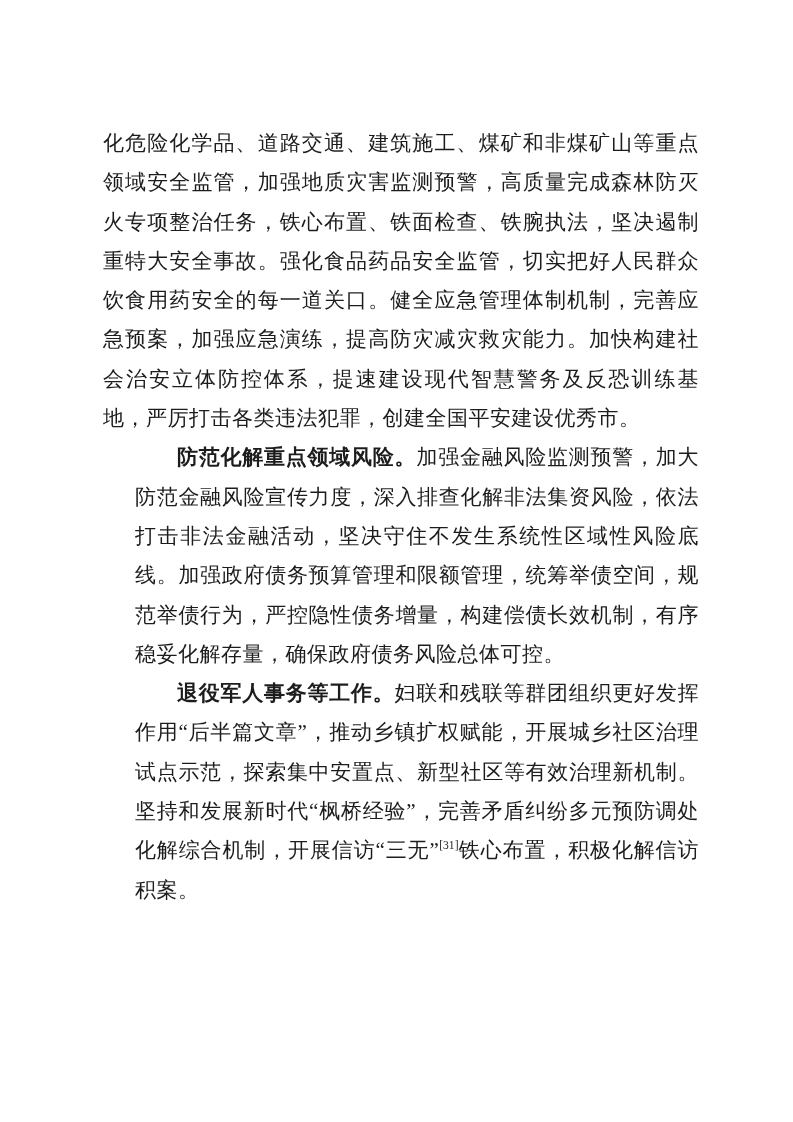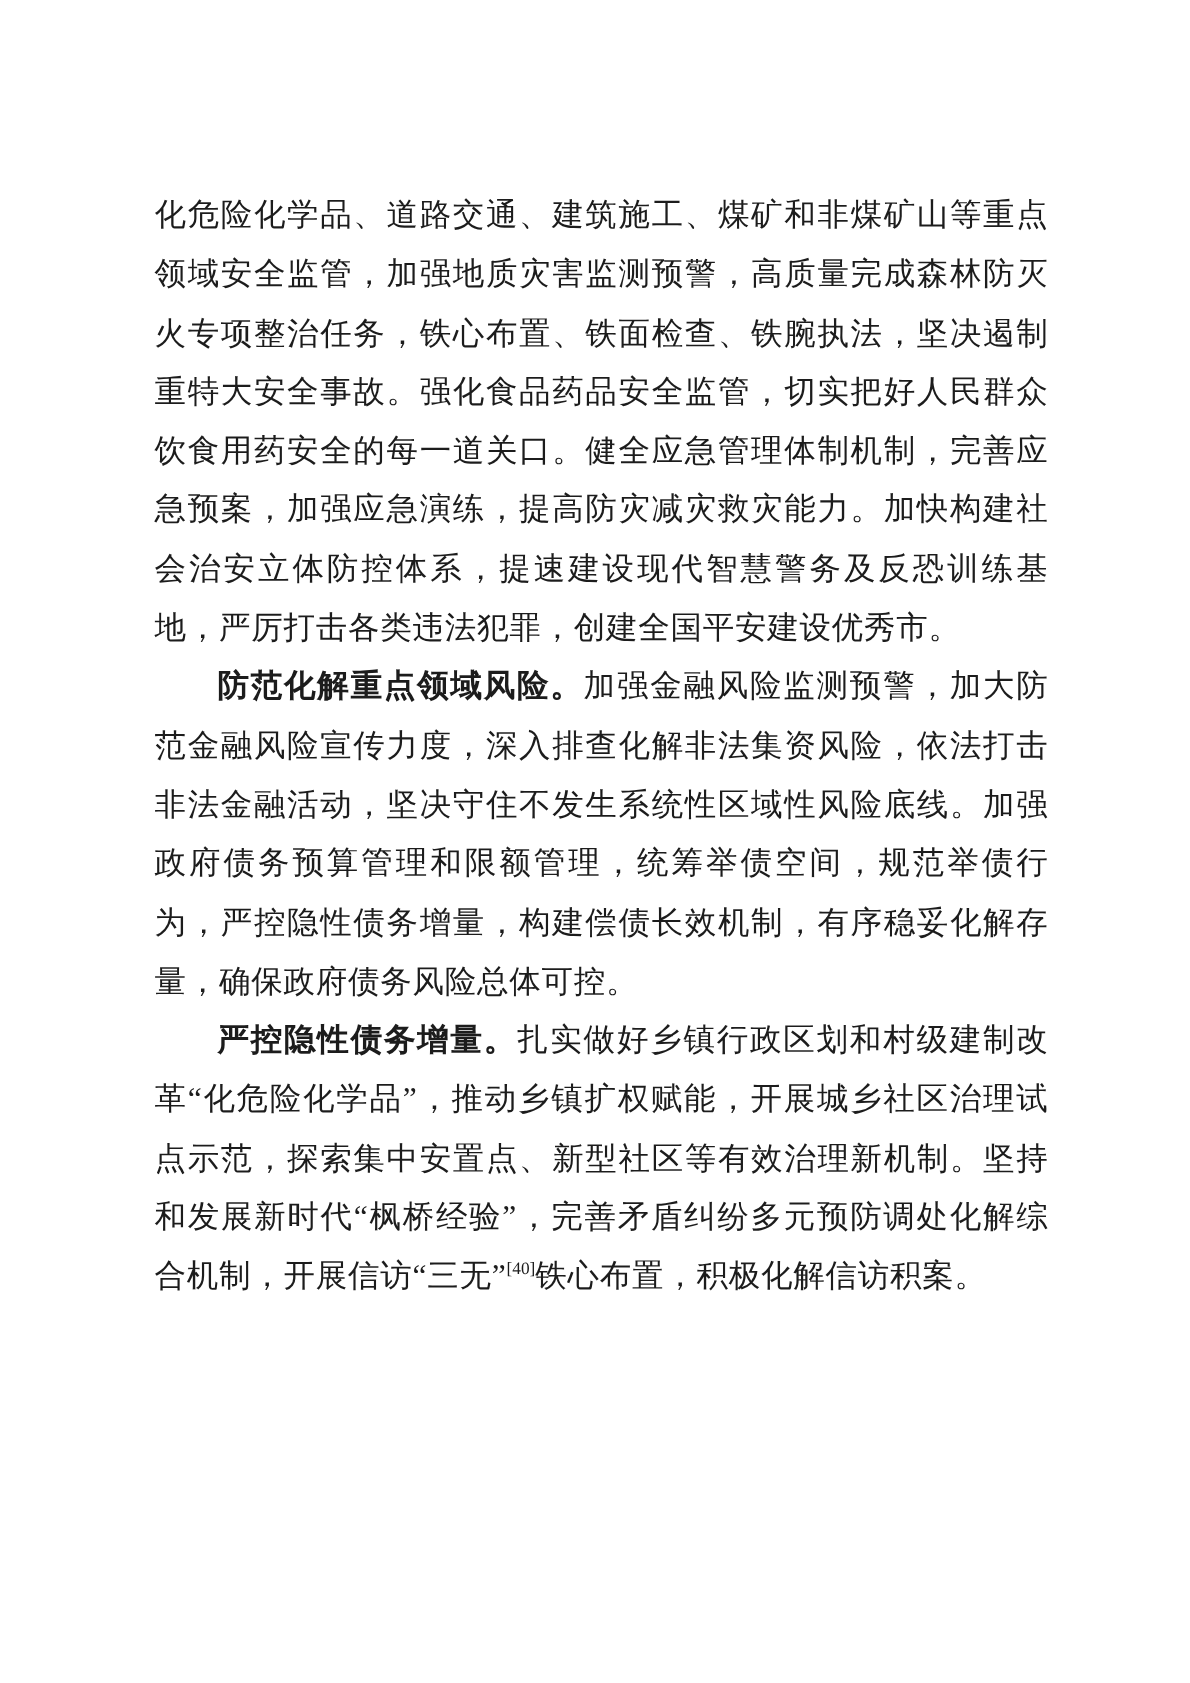--- a/index.html
+++ b/index.html
@@ -26,20 +26,21 @@
     text-align: justify;
     text-justify: inter-ideograph;
     letter-spacing: 0.5px;
   }
   .doc-body p {
     margin: 0;
     padding: 0;
   }
   .doc-body p.indent {
     text-indent: 2em;
+    margin-left: 32px;
   }
   .seg-normal {
     font-weight: normal;
   }
   .seg-bold {
     font-weight: bold;
   }
   .seg-sup {
     vertical-align: super;
     font-size: 0.55em;
@@ -56,16 +57,16 @@
     font-family: "Liberation Serif", serif;
   }
 </style>
 </head>
 <body>
 
 <div class="page">
   <div class="doc-body">
       <p><span class="seg-normal">化危险化学品、道路交通、建筑施工、煤矿和非煤矿山等重点领域安全监管，加强地质灾害监测预警，高质量完成森林防灭火专项整治任务，铁心布置、铁面检查、铁腕执法，坚决遏制重特大安全事故。强化食品药品安全监管，切实把好人民群众饮食用药安全的每一道关口。健全应急管理体制机制，完善应急预案，加强应急演练，提高防灾减灾救灾能力。加快构建社会治安立体防控体系，提速建设现代智慧警务及反恐训练基地，严厉打击各类违法犯罪，创建全国平安建设优秀市。</span></p>
       <p class="indent"><span class="seg-bold">防范化解重点领域风险。</span><span class="seg-normal">加强金融风险监测预警，加大防范金融风险宣传力度，深入排查化解非法集资风险，依法打击非法金融活动，坚决守住不发生系统性区域性风险底线。加强政府债务预算管理和限额管理，统筹举债空间，规范举债行为，严控隐性债务增量，构建偿债长效机制，有序稳妥化解存量，确保政府债务风险总体可控。</span></p>
-      <p class="indent"><span class="seg-bold">严控隐性债务增量。</span><span class="seg-normal">扎实做好乡镇行政区划和村级建制改革“化危险化学品”，推动乡镇扩权赋能，开展城乡社区治理试点示范，探索集中安置点、新型社区等有效治理新机制。坚持和发展新时代“枫桥经验”，完善矛盾纠纷多元预防调处化解综合机制，开展信访“三无”</span><span class="seg-sup">[40]</span><span class="seg-normal">铁心布置，积极化解信访积案。</span></p>
+      <p class="indent"><span class="seg-bold">退役军人事务等工作。</span><span class="seg-normal">妇联和残联等群团组织更好发挥作用“后半篇文章”，推动乡镇扩权赋能，开展城乡社区治理试点示范，探索集中安置点、新型社区等有效治理新机制。坚持和发展新时代“枫桥经验”，完善矛盾纠纷多元预防调处化解综合机制，开展信访“三无”</span><span class="seg-sup">[31]</span><span class="seg-normal">铁心布置，积极化解信访积案。</span></p>
     </div>
   <div class="page-number">—32—</div>
 </div>
 
 </body></html>

